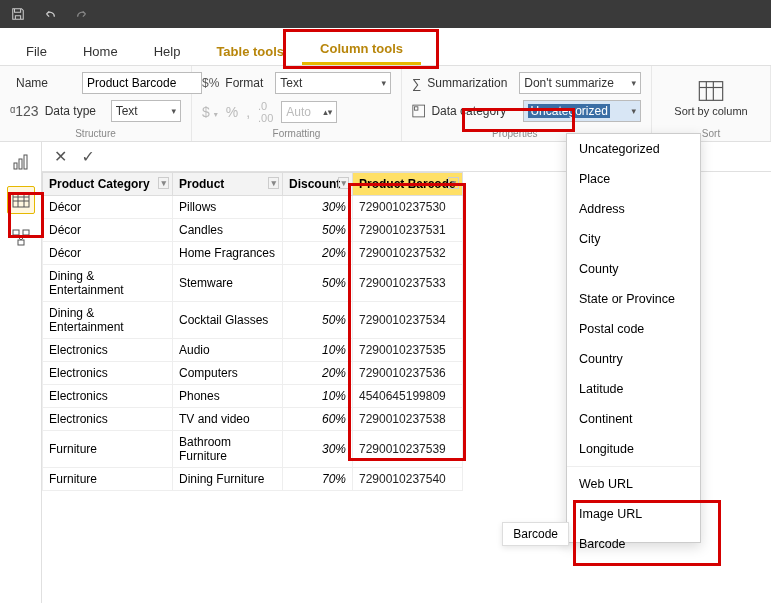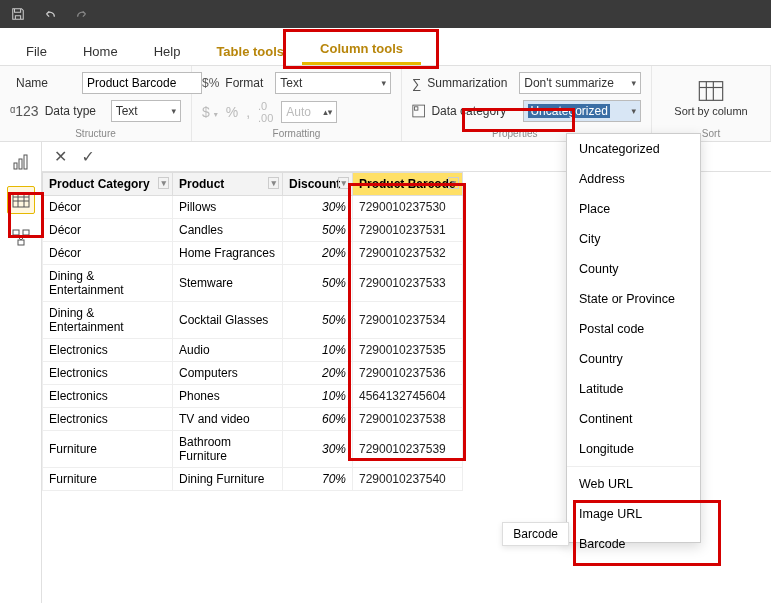--- a/index.html
+++ b/index.html
@@ -245,21 +245,21 @@
           <tr>
             <td>Electronics</td>
   <td>Computers</td>
   <td class="num">20%</td>
   <td class="barcode">7290010237536</td>
           </tr>
           <tr>
             <td>Electronics</td>
   <td>Phones</td>
   <td class="num">10%</td>
-  <td class="barcode">4564132745604</td>
+  <td class="barcode">4540645199809</td>
           </tr>
           <tr>
             <td>Electronics</td>
   <td>TV and video</td>
   <td class="num">60%</td>
   <td class="barcode">7290010237538</td>
           </tr>
           <tr>
             <td>Furniture</td>
   <td>Bathroom Furniture</td>
@@ -273,22 +273,22 @@
   <td class="barcode">7290010237540</td>
           </tr>
         </tbody>
     </table>
   </div>
 </div>
 
 <div class="dropdown-menu">
   <div id="menu-part1">
       <div class="item">Uncategorized</div>
+      <div class="item">Place</div>
       <div class="item">Address</div>
-      <div class="item">Place</div>
       <div class="item">City</div>
       <div class="item">County</div>
       <div class="item">State or Province</div>
       <div class="item">Postal code</div>
       <div class="item">Country</div>
       <div class="item">Latitude</div>
       <div class="item">Continent</div>
       <div class="item">Longitude</div>
     </div>
   <div class="sep"></div>

